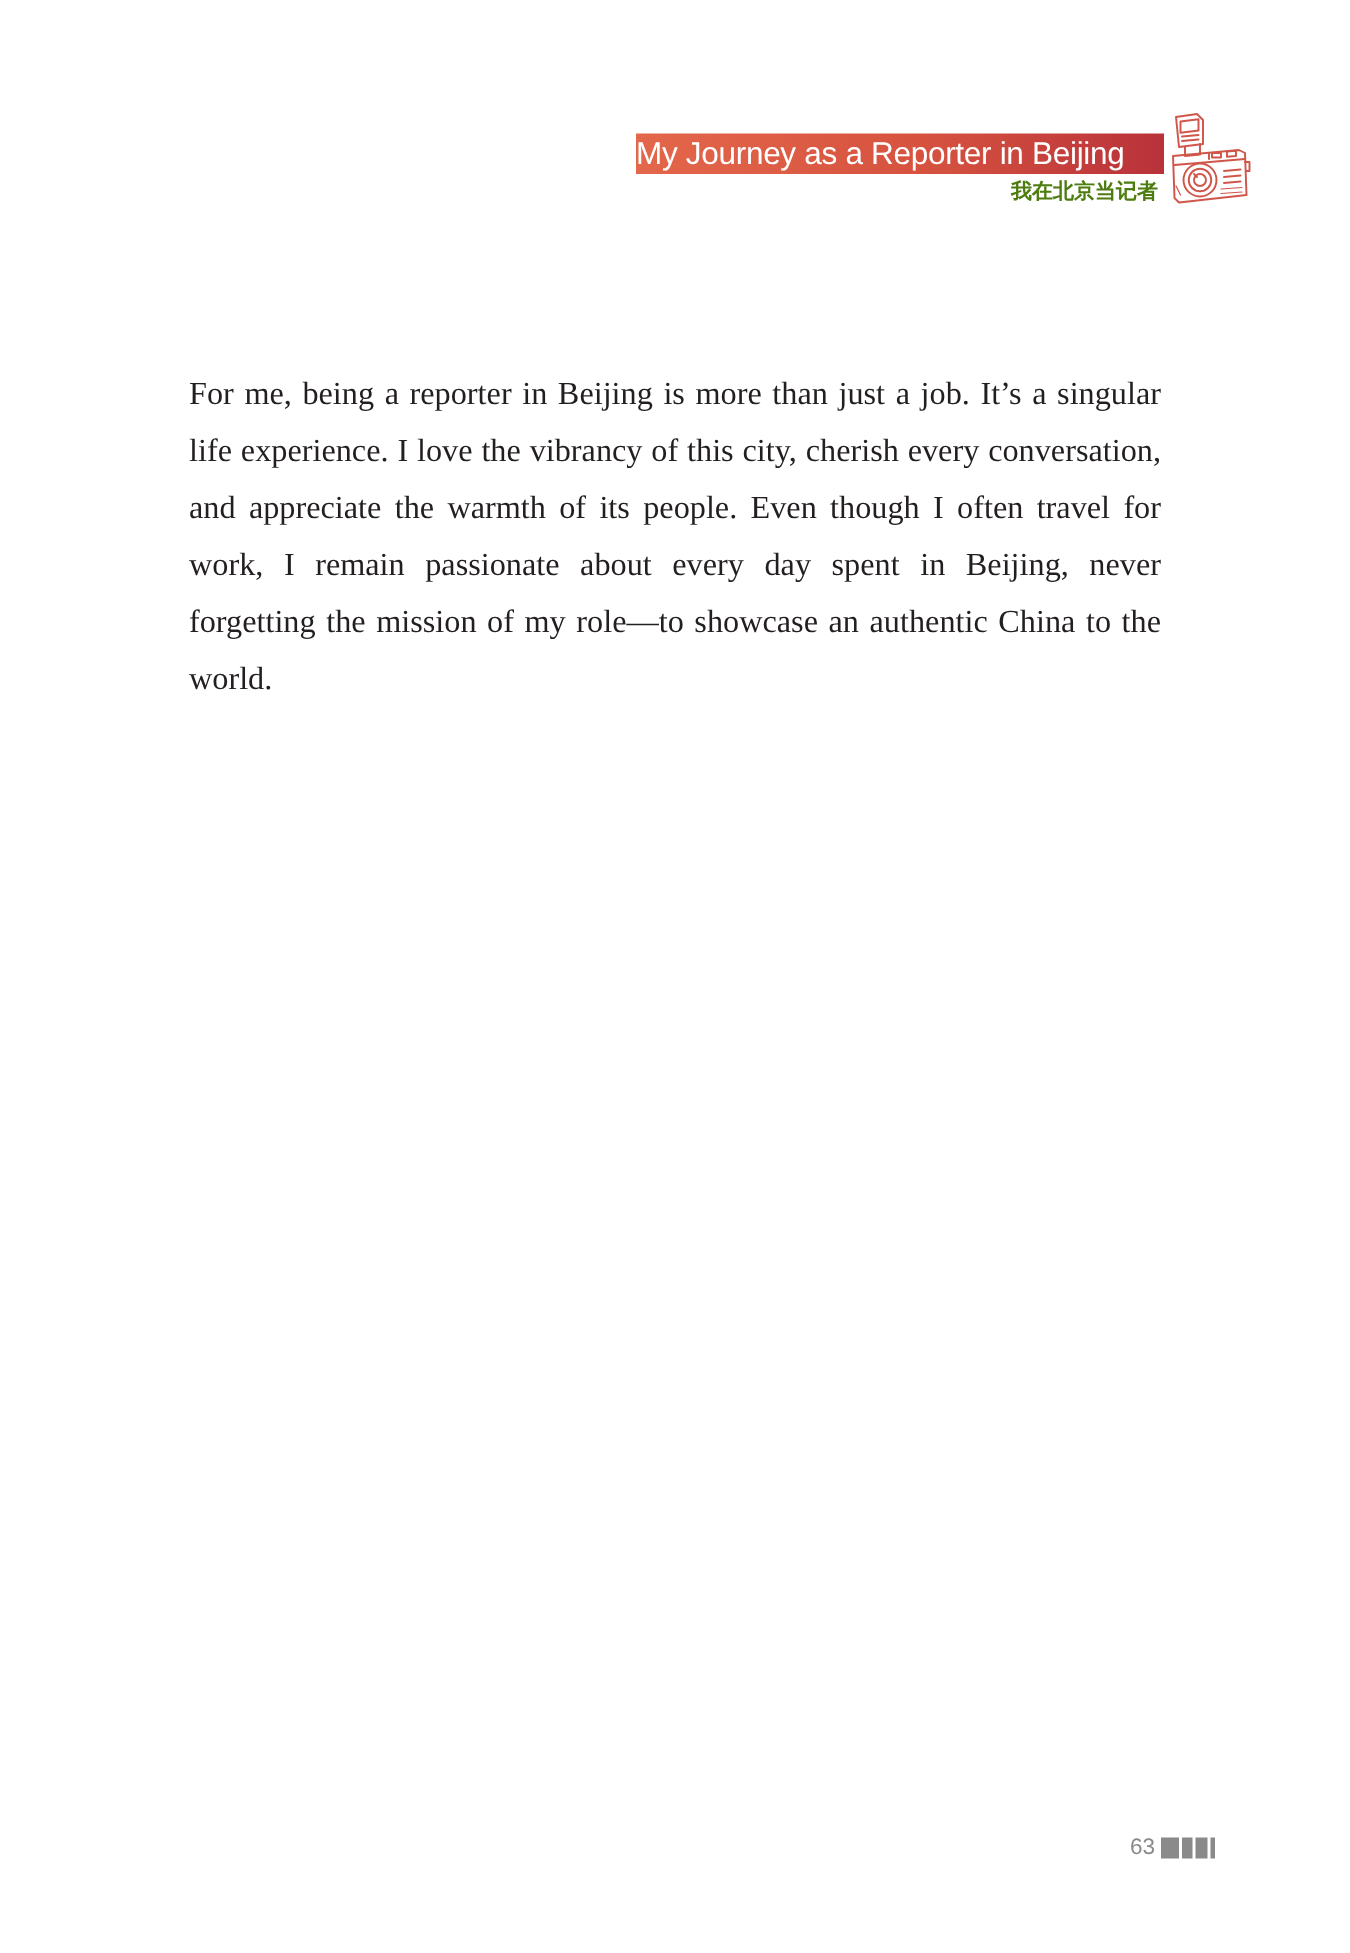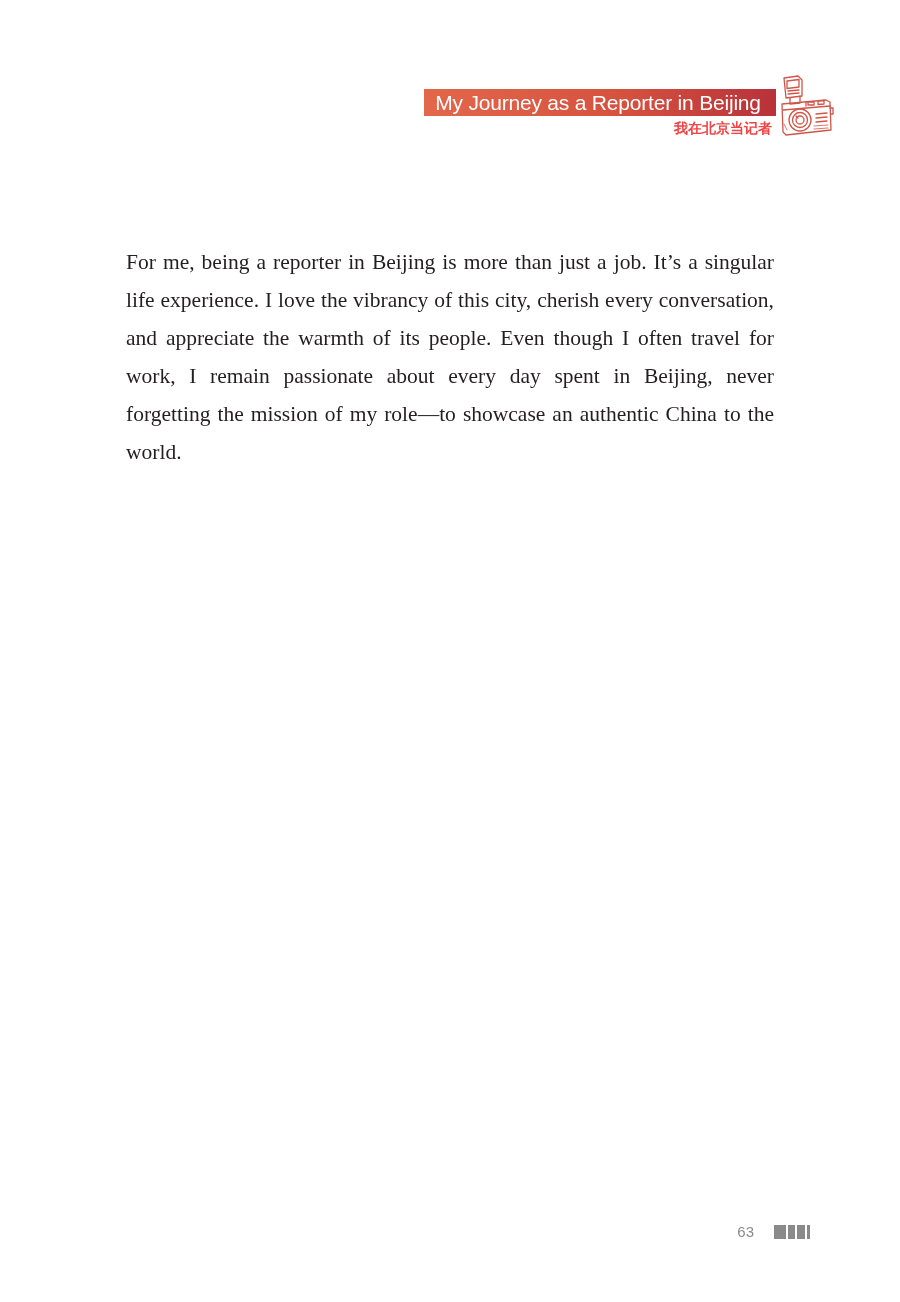--- a/index.html
+++ b/index.html
@@ -25,31 +25,31 @@
       position: absolute;
       left: 424px;
       top: 89px;
       width: 352px;
       height: 27px;
       background: linear-gradient(90deg, #e3674b 0%, #d6523f 55%, #b8323a 100%);
       color: #ffffff;
       font-family: "Liberation Sans", sans-serif;
       font-size: 21px;
       line-height: 27px;
-      text-align: center;
+      text-align: left;
       padding-right: 4px;
       box-sizing: border-box;
       white-space: nowrap;
       letter-spacing: -0.2px;
     }
     .subtitle {
       position: absolute;
       right: 128px;
       top: 119px;
-      color: #ef4444;
+      color: #4d7c0f;
       font-family: "DejaVu Sans", sans-serif;
       font-size: 14px;
       font-weight: bold;
       line-height: 18px;
       white-space: nowrap;
     }
     .camera-icon {
       position: absolute;
       left: 778px;
       top: 74px;
@@ -68,21 +68,21 @@
       text-align: justify;
       margin: 0;
     }
     .footer {
       position: absolute;
       right: 90px;
       top: 1222px;
       height: 20px;
       display: flex;
       align-items: center;
-      gap: 20px;
+      gap: 4px;
     }
     .page-number {
       font-family: "Liberation Sans", sans-serif;
       font-size: 15px;
       color: #8a8a8a;
       line-height: 20px;
     }
     .page-marks {
       display: flex;
       align-items: center;

